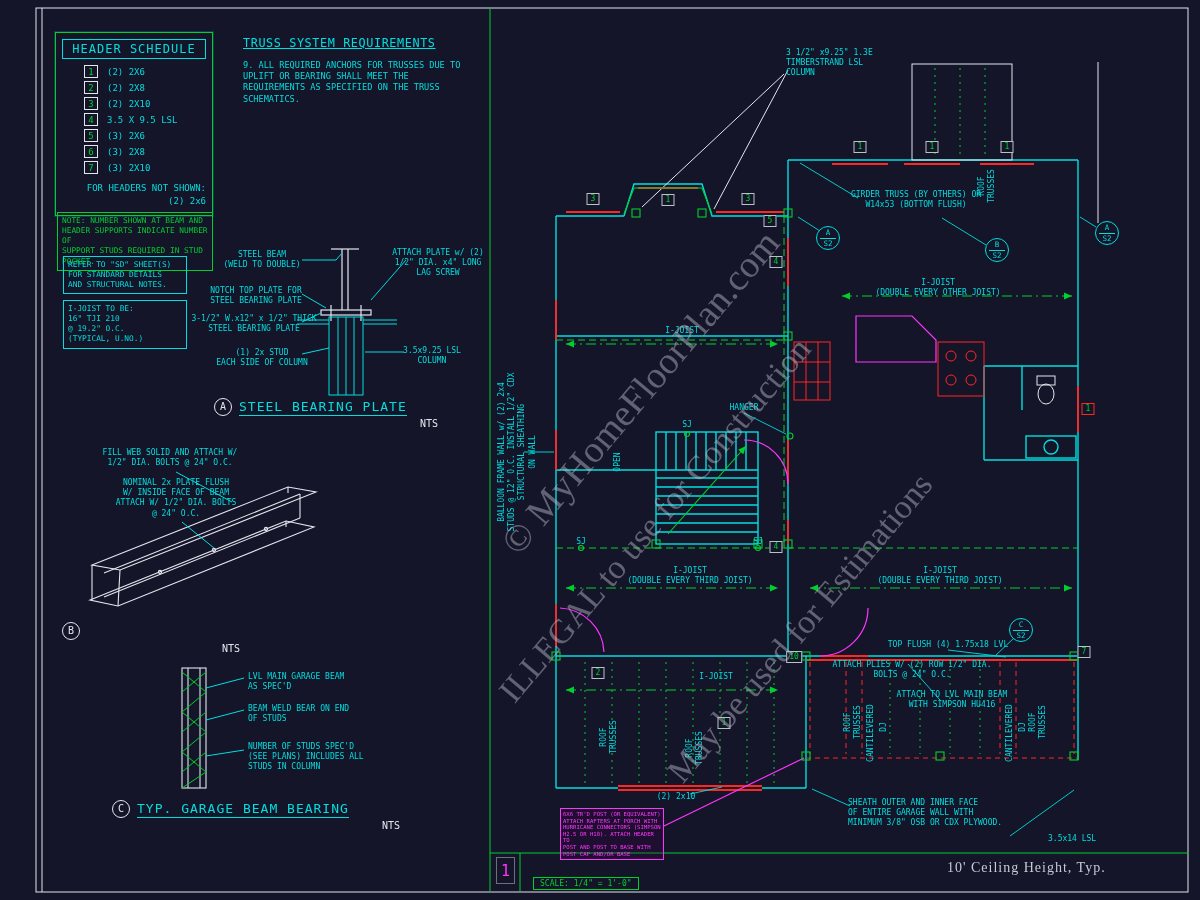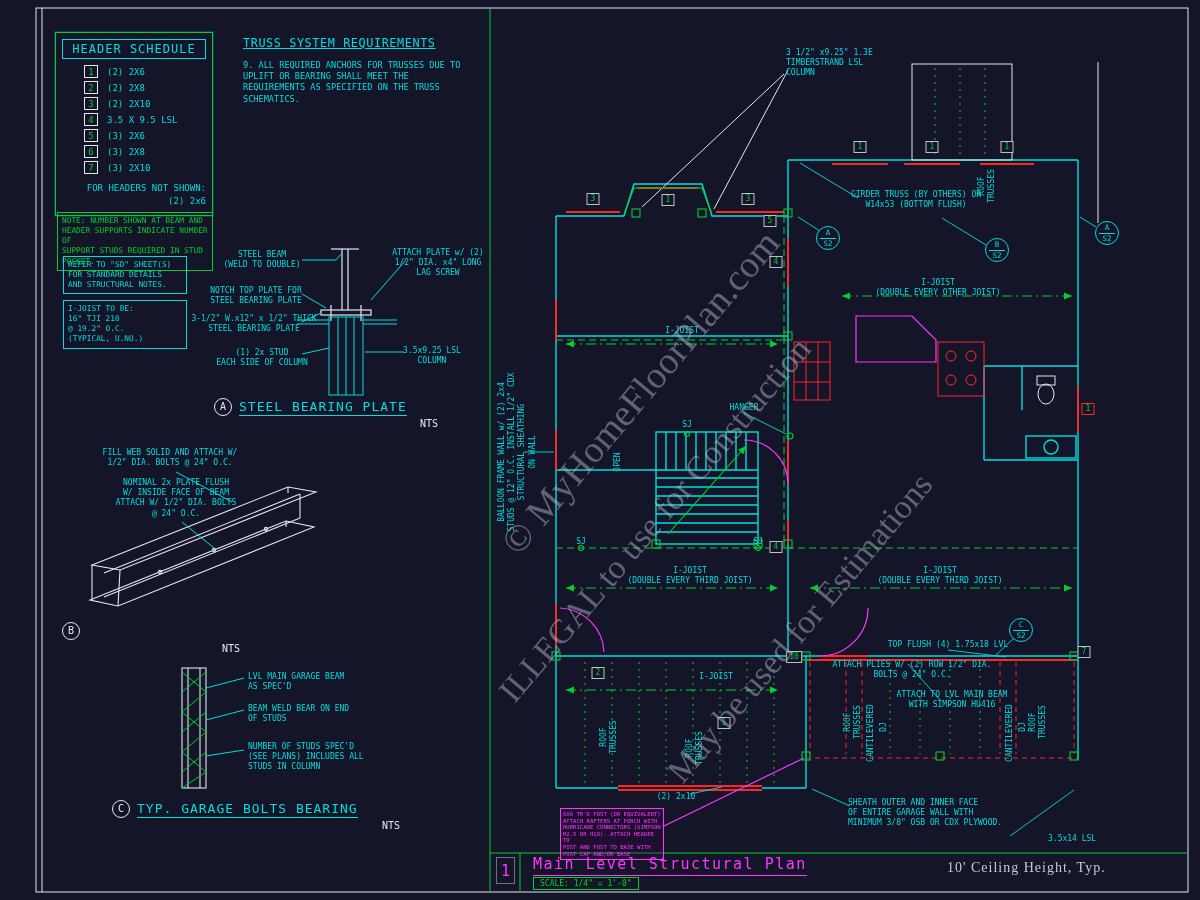--- a/index.html
+++ b/index.html
@@ -372,21 +372,21 @@
 
     <div class="plbl ta-l" style="left:248px;top:672px">LVL MAIN GARAGE BEAM
 AS SPEC'D</div>
     <div class="plbl ta-l" style="left:248px;top:704px">BEAM WELD BEAR ON END
 OF STUDS</div>
     <div class="plbl ta-l" style="left:248px;top:742px">NUMBER OF STUDS SPEC'D
 (SEE PLANS) INCLUDES ALL
 STUDS IN COLUMN</div>
     <div class="det-title" style="left:112px;top:800px">
       <span class="det-circle">C</span>
-      <span class="det-name">TYP. GARAGE BOLTS BEARING</span>
+      <span class="det-name">TYP. GARAGE BEAM BEARING</span>
     </div>
     <div class="det-nts" style="left:382px;top:820px">NTS</div>
   </div>
 
   <div>
     <div class="plbl ta-l" style="left:786px;top:48px">3 1/2" x9.25" 1.3E
 TIMBERSTRAND LSL
 COLUMN</div>
     <div class="plbl" style="left:916px;top:190px">GIRDER TRUSS (BY OTHERS) OR
 W14x53 (BOTTOM FLUSH)</div>
@@ -469,17 +469,16 @@
           <span class="cs">S2</span>
         </div>
       </div>
   </div>
 
   <div class="wm" style="left:640px;top:392px;font-size:38px">© MyHomeFloorPlan.com</div>
   <div class="wm" style="left:655px;top:520px">ILLEGAL to use for Construction</div>
   <div class="wm" style="left:800px;top:628px">May be used for Estimations</div>
 
   <div class="sheetnum">1</div>
-  <div class="title-main">Main Level Structural Plan</div>
   <div class="scalebox">SCALE: 1/4" = 1'-0"</div>
   <div class="ceiling">10' Ceiling Height, Typ.</div>
 
 </div>
 
 </body></html>

